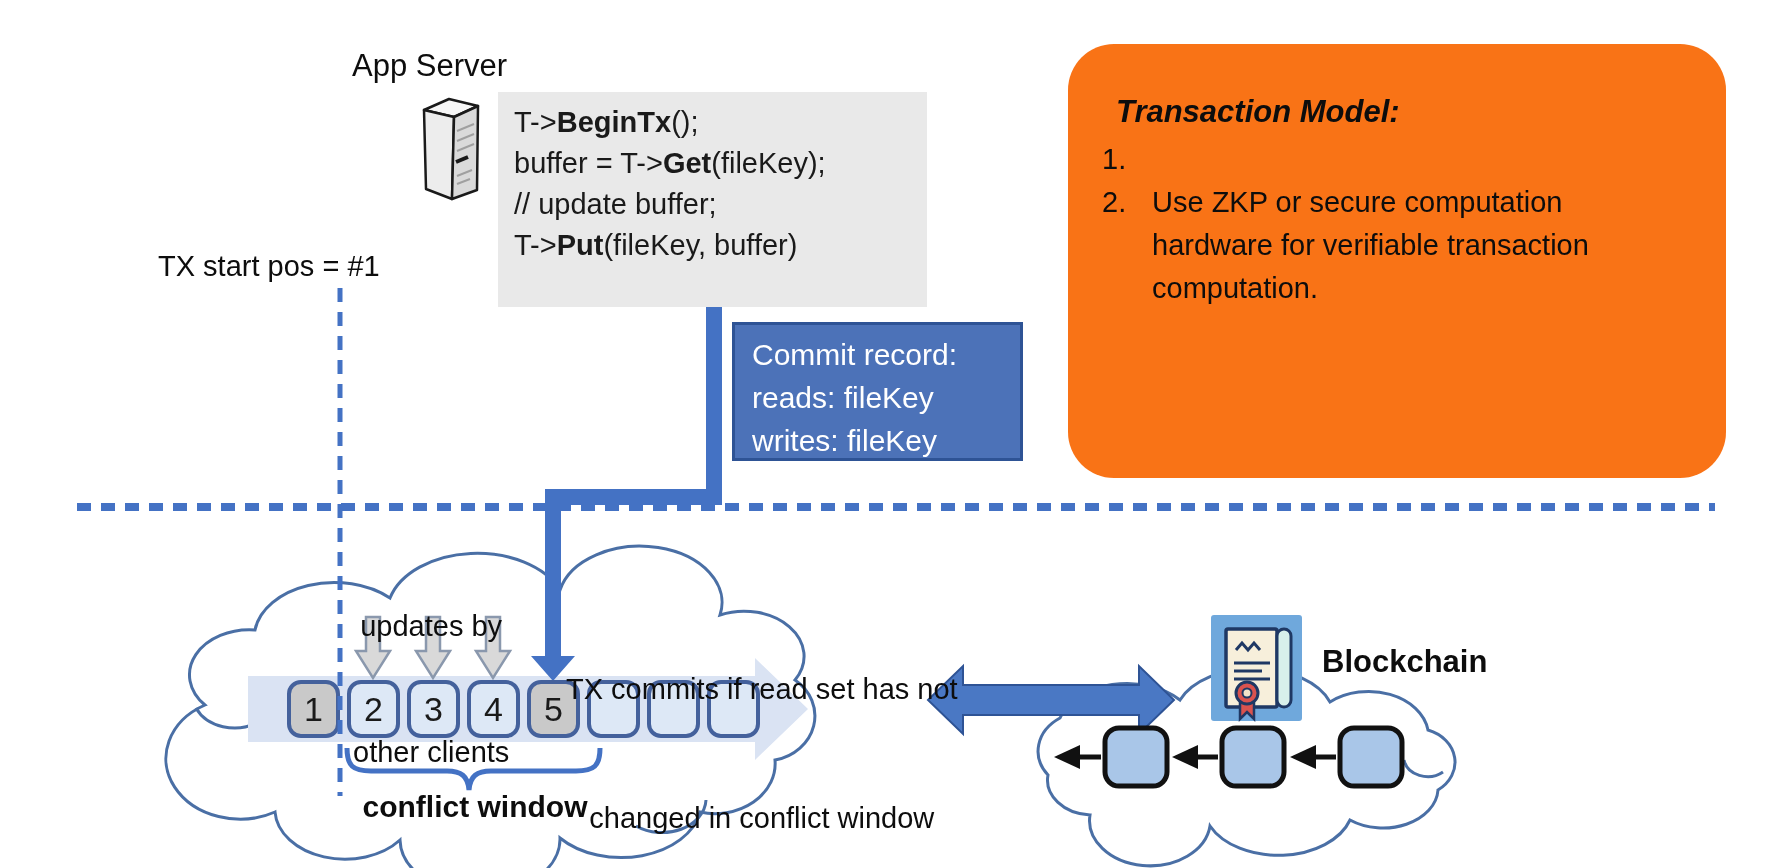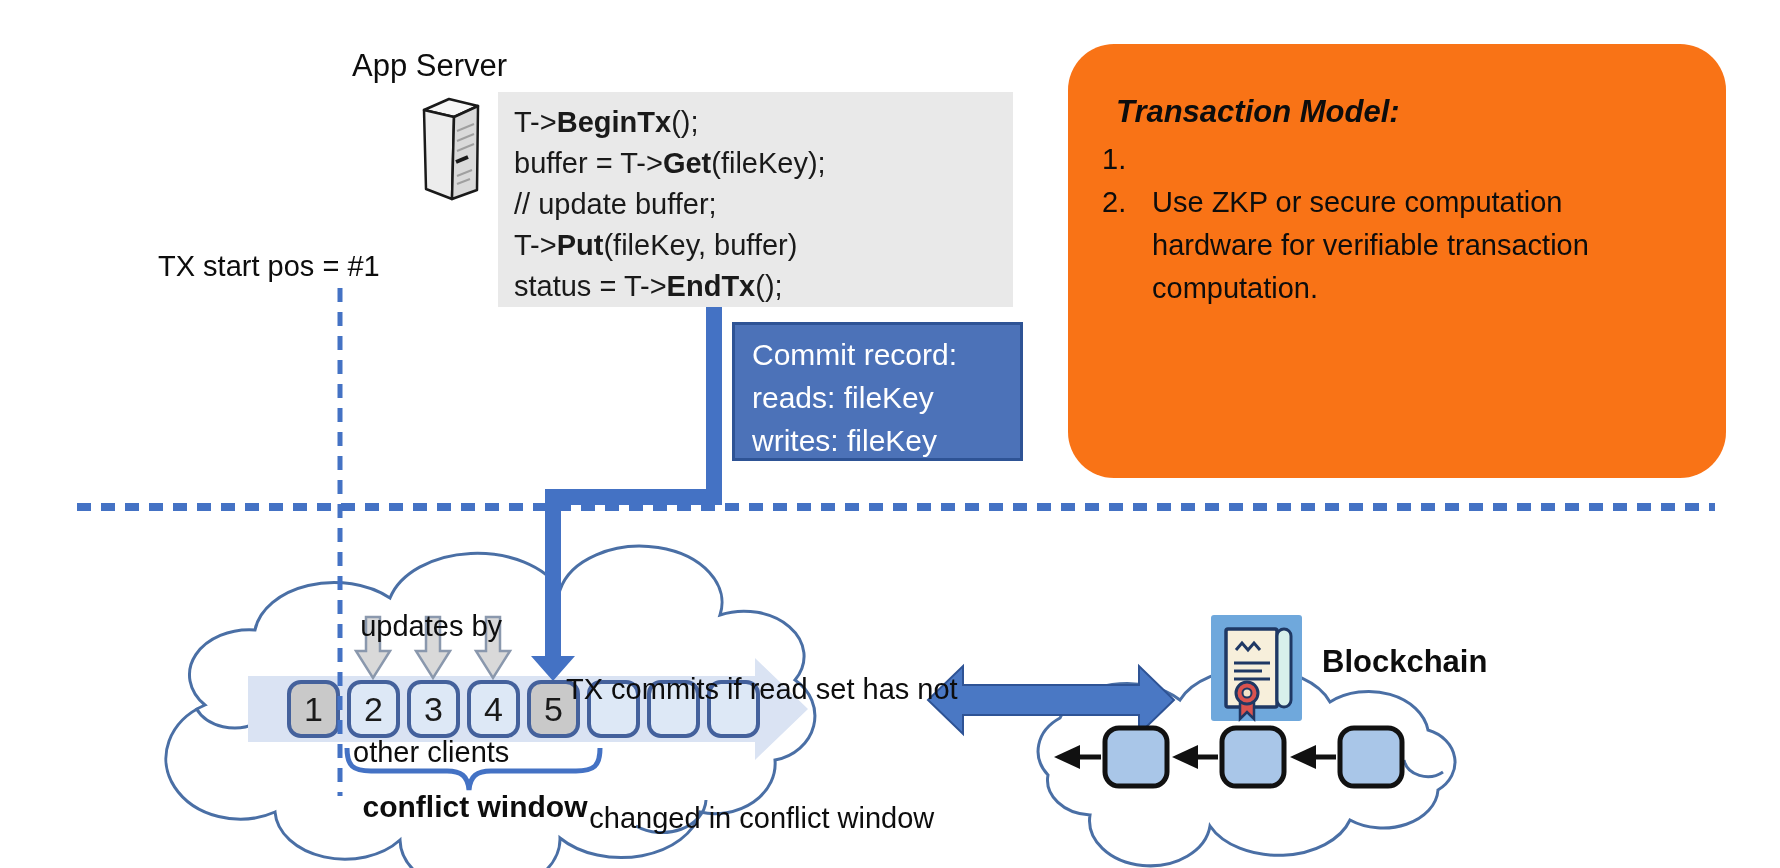--- a/index.html
+++ b/index.html
@@ -10,21 +10,21 @@
     color:#111;
   }
   .abs{position:absolute;}
   #bg-layer{position:absolute;left:0;top:0;z-index:0;}
   #overlay-layer{position:absolute;left:0;top:0;z-index:3;pointer-events:none;}
   .txt{position:absolute;z-index:4;white-space:pre;text-align:center;}
 
   .app-server-label{left:352px;top:48px;width:195px;text-align:left;
     font-size:31px;font-weight:normal;color:#0d0d0d;}
 
-  .code-block{left:498px;top:92px;width:515px;height:215px;background:#E9E9E9;
+  .code-block{left:498px;top:92px;width:429px;height:215px;background:#E9E9E9;
     z-index:1;padding:10px 0 0 16px;box-sizing:border-box;}
   .code-line{font-size:29px;line-height:41px;color:#1a1a1a;white-space:pre;}
   .code-line b{font-weight:700;}
 
   .tx-start-label{left:158px;top:250px;font-size:29px;color:#0d0d0d;}
 
   .commit-box{left:732px;top:322px;width:291px;height:139px;background:#4C72B8;
     border:3px solid #2E5395;box-sizing:border-box;z-index:2;
     padding:8px 0 0 17px;}
   .commit-line{font-size:30px;line-height:43px;color:#ffffff;white-space:pre;}
@@ -157,21 +157,20 @@
   <line x1="340" y1="288" x2="340" y2="796" stroke="#4472C4" stroke-width="5" stroke-dasharray="14 10"></line>
 </svg>
 
 <div class="txt app-server-label">App Server</div>
 
 <div class="abs code-block">
   <div class="code-line"><span>T-&gt;</span><b>BeginTx</b><span>();</span></div>
   <div class="code-line"><span>buffer = T-&gt;</span><b>Get</b><span>(fileKey);</span></div>
   <div class="code-line"><span>// update buffer;</span><b></b><span></span></div>
   <div class="code-line"><span>T-&gt;</span><b>Put</b><span>(fileKey, buffer)</span></div>
-  <div class="code-line"><span>status = T-&gt;</span><b>EndTx</b><span>();</span></div>
 </div>
 
 <div class="txt tx-start-label">TX start pos = #1</div>
 
 <div class="abs commit-box">
   <div class="commit-line">Commit record:</div>
   <div class="commit-line">reads: fileKey</div>
   <div class="commit-line">writes: fileKey</div>
 </div>
 

